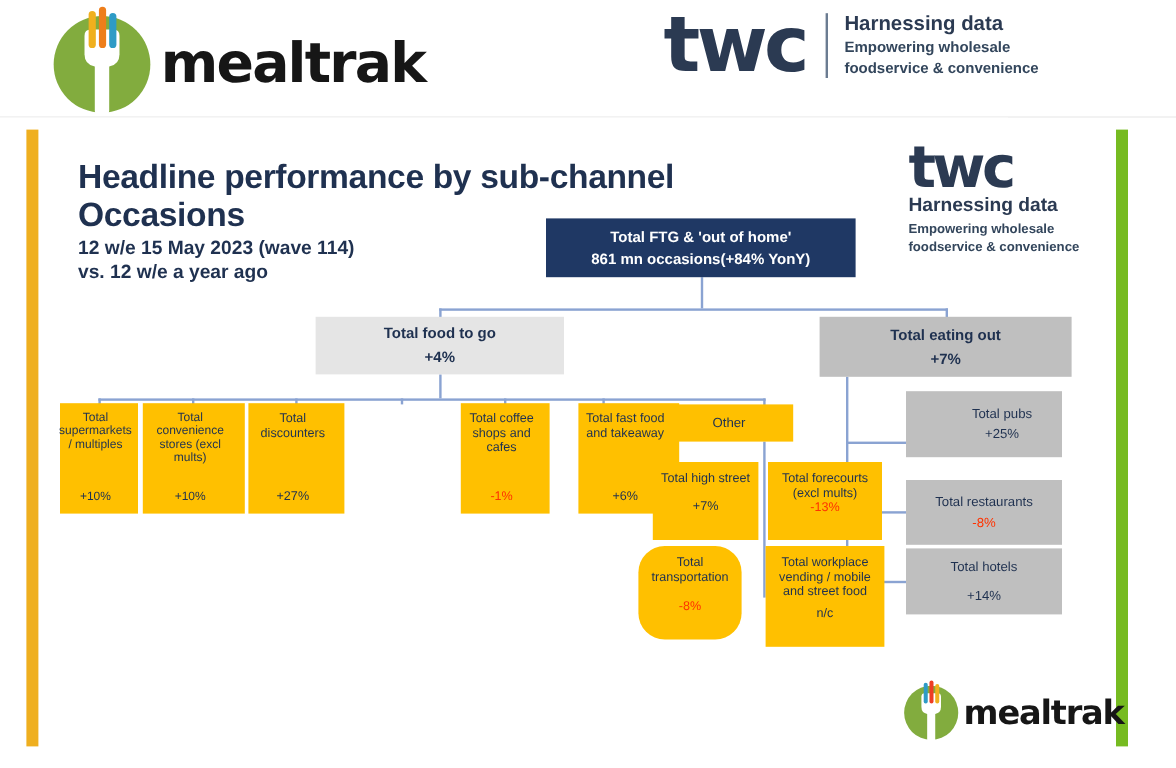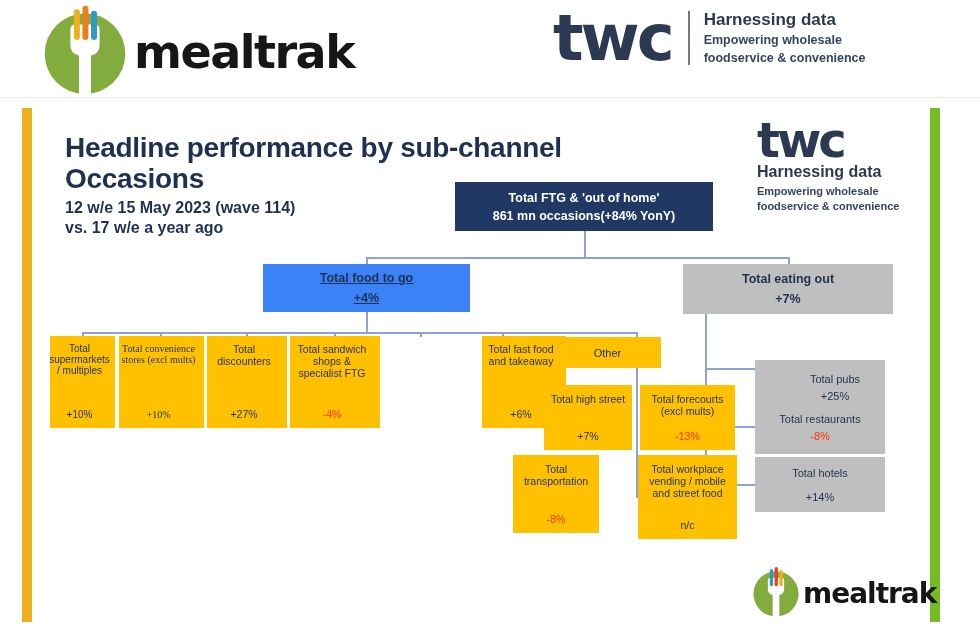--- a/index.html
+++ b/index.html
@@ -39,44 +39,44 @@
 
   
   .node { position:absolute; display:flex; flex-direction:column; align-items:center; text-align:center; color:#1f3150; z-index:2; }
   .node .lb { display:block; }
   .node .vl { display:block; }
   .vl.neg { color:#ff3300; }
 
   .n-root { left:455px; top:84px; width:258px; height:49px; background:#1f3864; color:#ffffff;
             justify-content:center; gap:4px; font-size:12.5px; font-weight:700; }
   .n-l2   { justify-content:center; gap:6px; font-size:12.5px; font-weight:700; }
-  #n-ftg  { left:263px; top:166px; width:207px; height:48px; background:#3b82f6;text-decoration:underline; }
+  #n-ftg  { left:263px; top:166px; width:207px; height:48px; background:#e5e5e5; }
   #n-eat  { left:683px; top:166px; width:210px; height:50px; background:#bfbfbf; }
 
   .n-l3 { top:238px; height:92px; background:#ffc000; font-size:10px; padding:7px 8px 8px 2px;
           justify-content:flex-start; }
   .n-l3 .vl { margin-top:auto; }
   #n-super  { left:50px;  width:65px; }
-  #n-conv   { left:119px; width:85px;font-family:Liberation Serif, serif; }
+  #n-conv   { left:119px; width:85px; }
   #n-disc   { left:207px; width:80px; font-size:10.5px; }
   #n-sand   { left:290px; width:90px; font-size:10.5px; }
   #n-coffee { left:384px; width:74px; font-size:10.5px; }
   #n-fast   { left:461px; width:84px; font-size:10.5px;margin-left:21px; }
   #n-other  { left:554px; top:239px; width:107px; height:31px; background:#ffc000;
               justify-content:center; font-size:11px; }
 
-  .n-l4 { background:#ffc000; font-size:10.5px; padding:8px 3px 8px 3px; justify-content:flex-start; }
+  .n-l4 { background:#ffc000; font-size:10.5px; padding:8px 3px 22px 3px; justify-content:flex-start; }
   .n-l4 .vl { margin-top:auto; }
   #n-high  { left:544px; top:287px; width:88px; height:65px; }
   #n-fore  { left:640px; top:287px; width:95px; height:65px; }
-  #n-trans { left:513px; top:357px; width:86px; height:78px; }
+  #n-trans { left:532px; top:357px; width:86px; height:78px;border-radius:22px; }
   #n-work  { left:638px; top:357px; width:99px; height:84px; }
 
   .n-gray { left:755px; width:130px; background:#bfbfbf; justify-content:center; gap:5px; font-size:11px; }
-  #n-pubs  { top:262px; height:55px;padding-left:30px; }
+  #n-pubs  { top:228px; height:55px;padding-left:30px; }
   #n-rest  { top:302px; height:54px; }
   #n-hotel { top:359px; height:55px;gap:12px; }
 
   .cline { position:absolute; background:#8aa3d2; z-index:1; }
 
   .mtext, .twcword { font-family:"DejaVu Sans","Liberation Sans",sans-serif; }
 </style>
 </head>
 <body>
 
@@ -107,21 +107,21 @@
 
 <div class="slide">
   <div class="bar-left"></div>
   <div class="bar-right"></div>
 
   <div class="title-block">
     <div class="title-line">Headline performance by sub-channel</div>
     <div class="title-line">Occasions</div>
     <div class="subtitle">
       <span>12 w/e 15 May 2023 (wave 114)</span><br>
-      <span>vs. 17 w/e a year ago</span>
+      <span>vs. 12 w/e a year ago</span>
     </div>
   </div>
 
   <div class="twclogo-s">
     <div class="twcword">twc</div>
     <div class="s1">Harnessing data</div>
     <div class="s2">
       <span>Empowering wholesale</span><br>
       <span>foodservice &amp; convenience</span>
     </div>
@@ -168,23 +168,23 @@
     <span class="vl">+10%</span>
   </div>
   <div class="node n-l3" id="n-conv">
     <span class="lb">Total convenience stores (excl mults)</span>
     <span class="vl">+10%</span>
   </div>
   <div class="node n-l3" id="n-disc">
     <span class="lb">Total discounters</span>
     <span class="vl">+27%</span>
   </div>
-  <div class="node n-l3" id="n-sand">
-    <span class="lb">Total sandwich shops &amp; specialist FTG</span>
-    <span class="vl neg">-4%</span>
+  <div class="node n-l3" id="n-coffee">
+    <span class="lb">Total coffee shops and cafes</span>
+    <span class="vl neg">-1%</span>
   </div>
   <div class="node n-l3" id="n-fast">
     <span class="lb">Total fast food and takeaway</span>
     <span class="vl">+6%</span>
   </div>
   <div class="node" id="n-other">
     <span class="lb">Other</span>
   </div>
 
   <div class="node n-l4" id="n-high">

